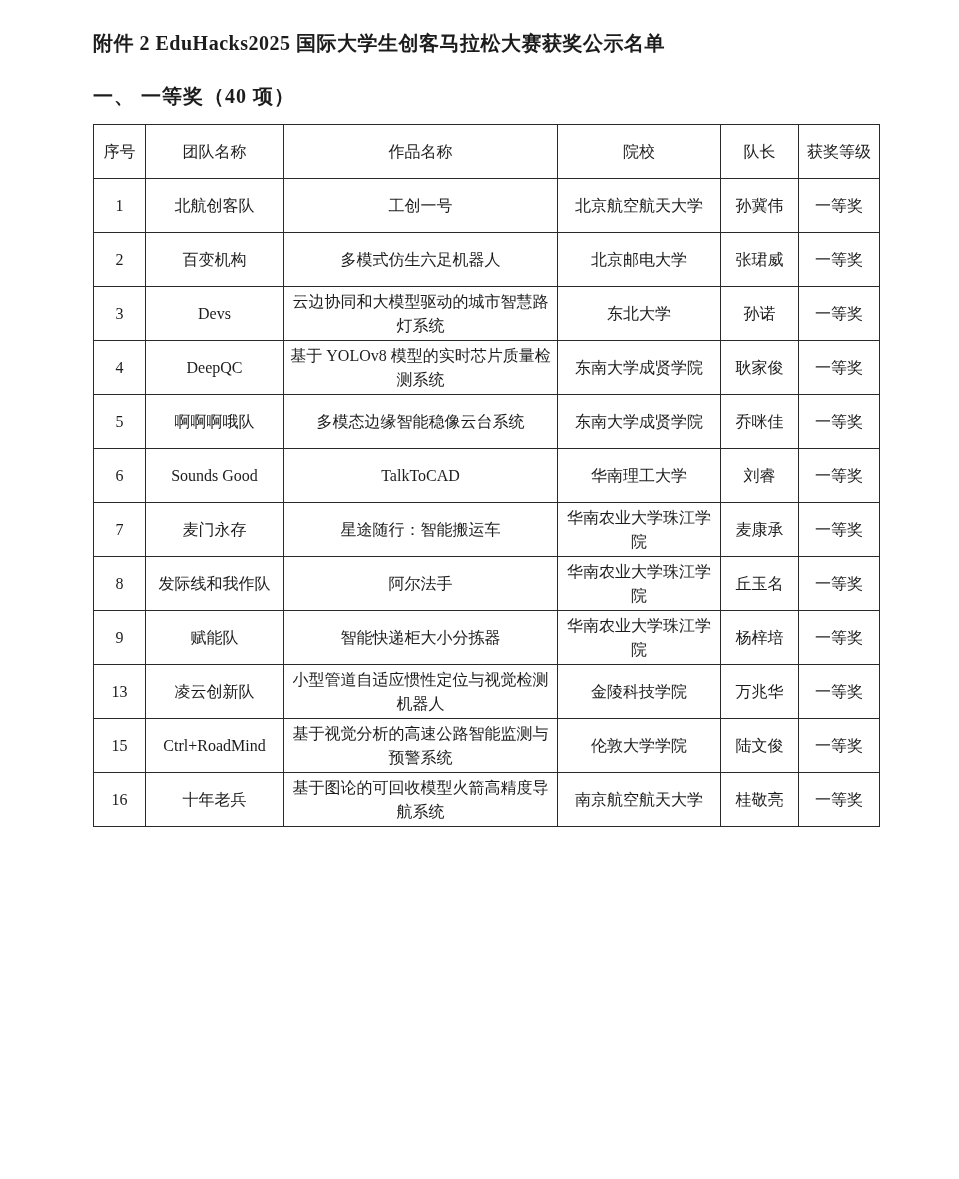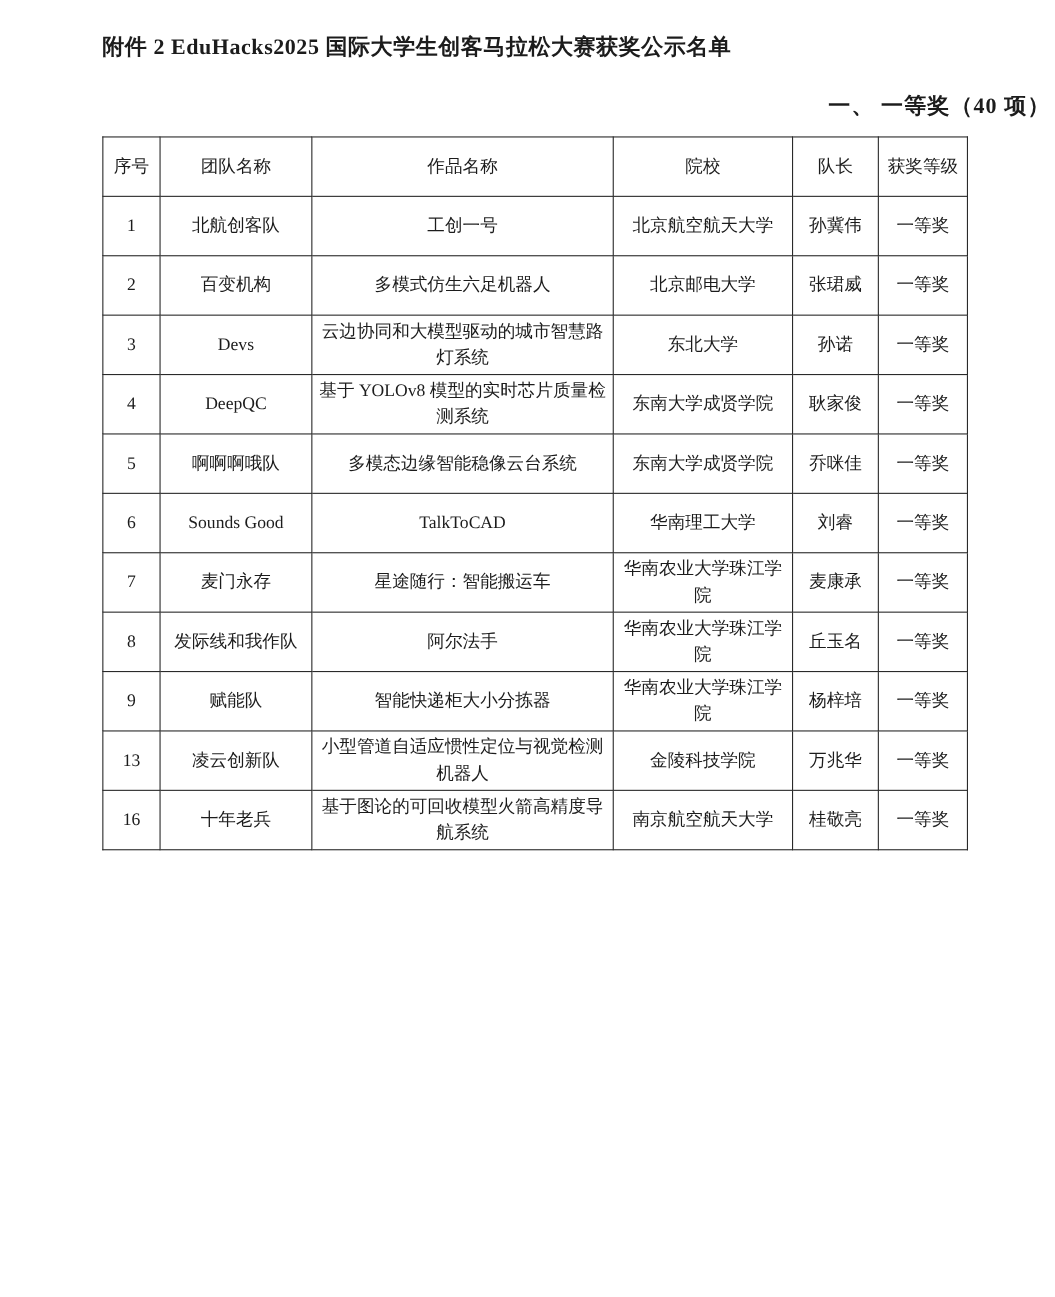--- a/index.html
+++ b/index.html
@@ -10,35 +10,34 @@
     color: #1c1c1c;
   }
   .page {
     position: relative;
     width: 959px;
     height: 1179px;
     background: #ffffff;
     overflow: hidden;
   }
   .content {
-    padding: 30px 4px 0 93px;
+    padding: 30px 16px 0 93px;
   }
   .doc-title {
     margin: 0;
     font-size: 20px;
     font-weight: bold;
     letter-spacing: 0.5px;
     line-height: 1.3;
   }
   .section-heading {
     margin: 27px 0 14px 0;
     font-size: 20px;
     font-weight: bold;
     letter-spacing: 1px;
-    text-align: right;
   }
   table.award-table {
     border-collapse: collapse;
     table-layout: fixed;
     width: 786px;
   }
   table.award-table th,
   table.award-table td {
     border: 1px solid #2a2a2a;
     text-align: center;
@@ -163,20 +162,28 @@
           </tr>
           <tr>
             <td>13</td>
             <td>凌云创新队</td>
             <td>小型管道自适应惯性定位与视觉检测机器人</td>
             <td>金陵科技学院</td>
             <td>万兆华</td>
             <td>一等奖</td>
           </tr>
           <tr>
+            <td>15</td>
+            <td>Ctrl+RoadMind</td>
+            <td>基于视觉分析的高速公路智能监测与预警系统</td>
+            <td>伦敦大学学院</td>
+            <td>陆文俊</td>
+            <td>一等奖</td>
+          </tr>
+          <tr>
             <td>16</td>
             <td>十年老兵</td>
             <td>基于图论的可回收模型火箭高精度导航系统</td>
             <td>南京航空航天大学</td>
             <td>桂敬亮</td>
             <td>一等奖</td>
           </tr>
         </tbody>
     </table>
   </div>

